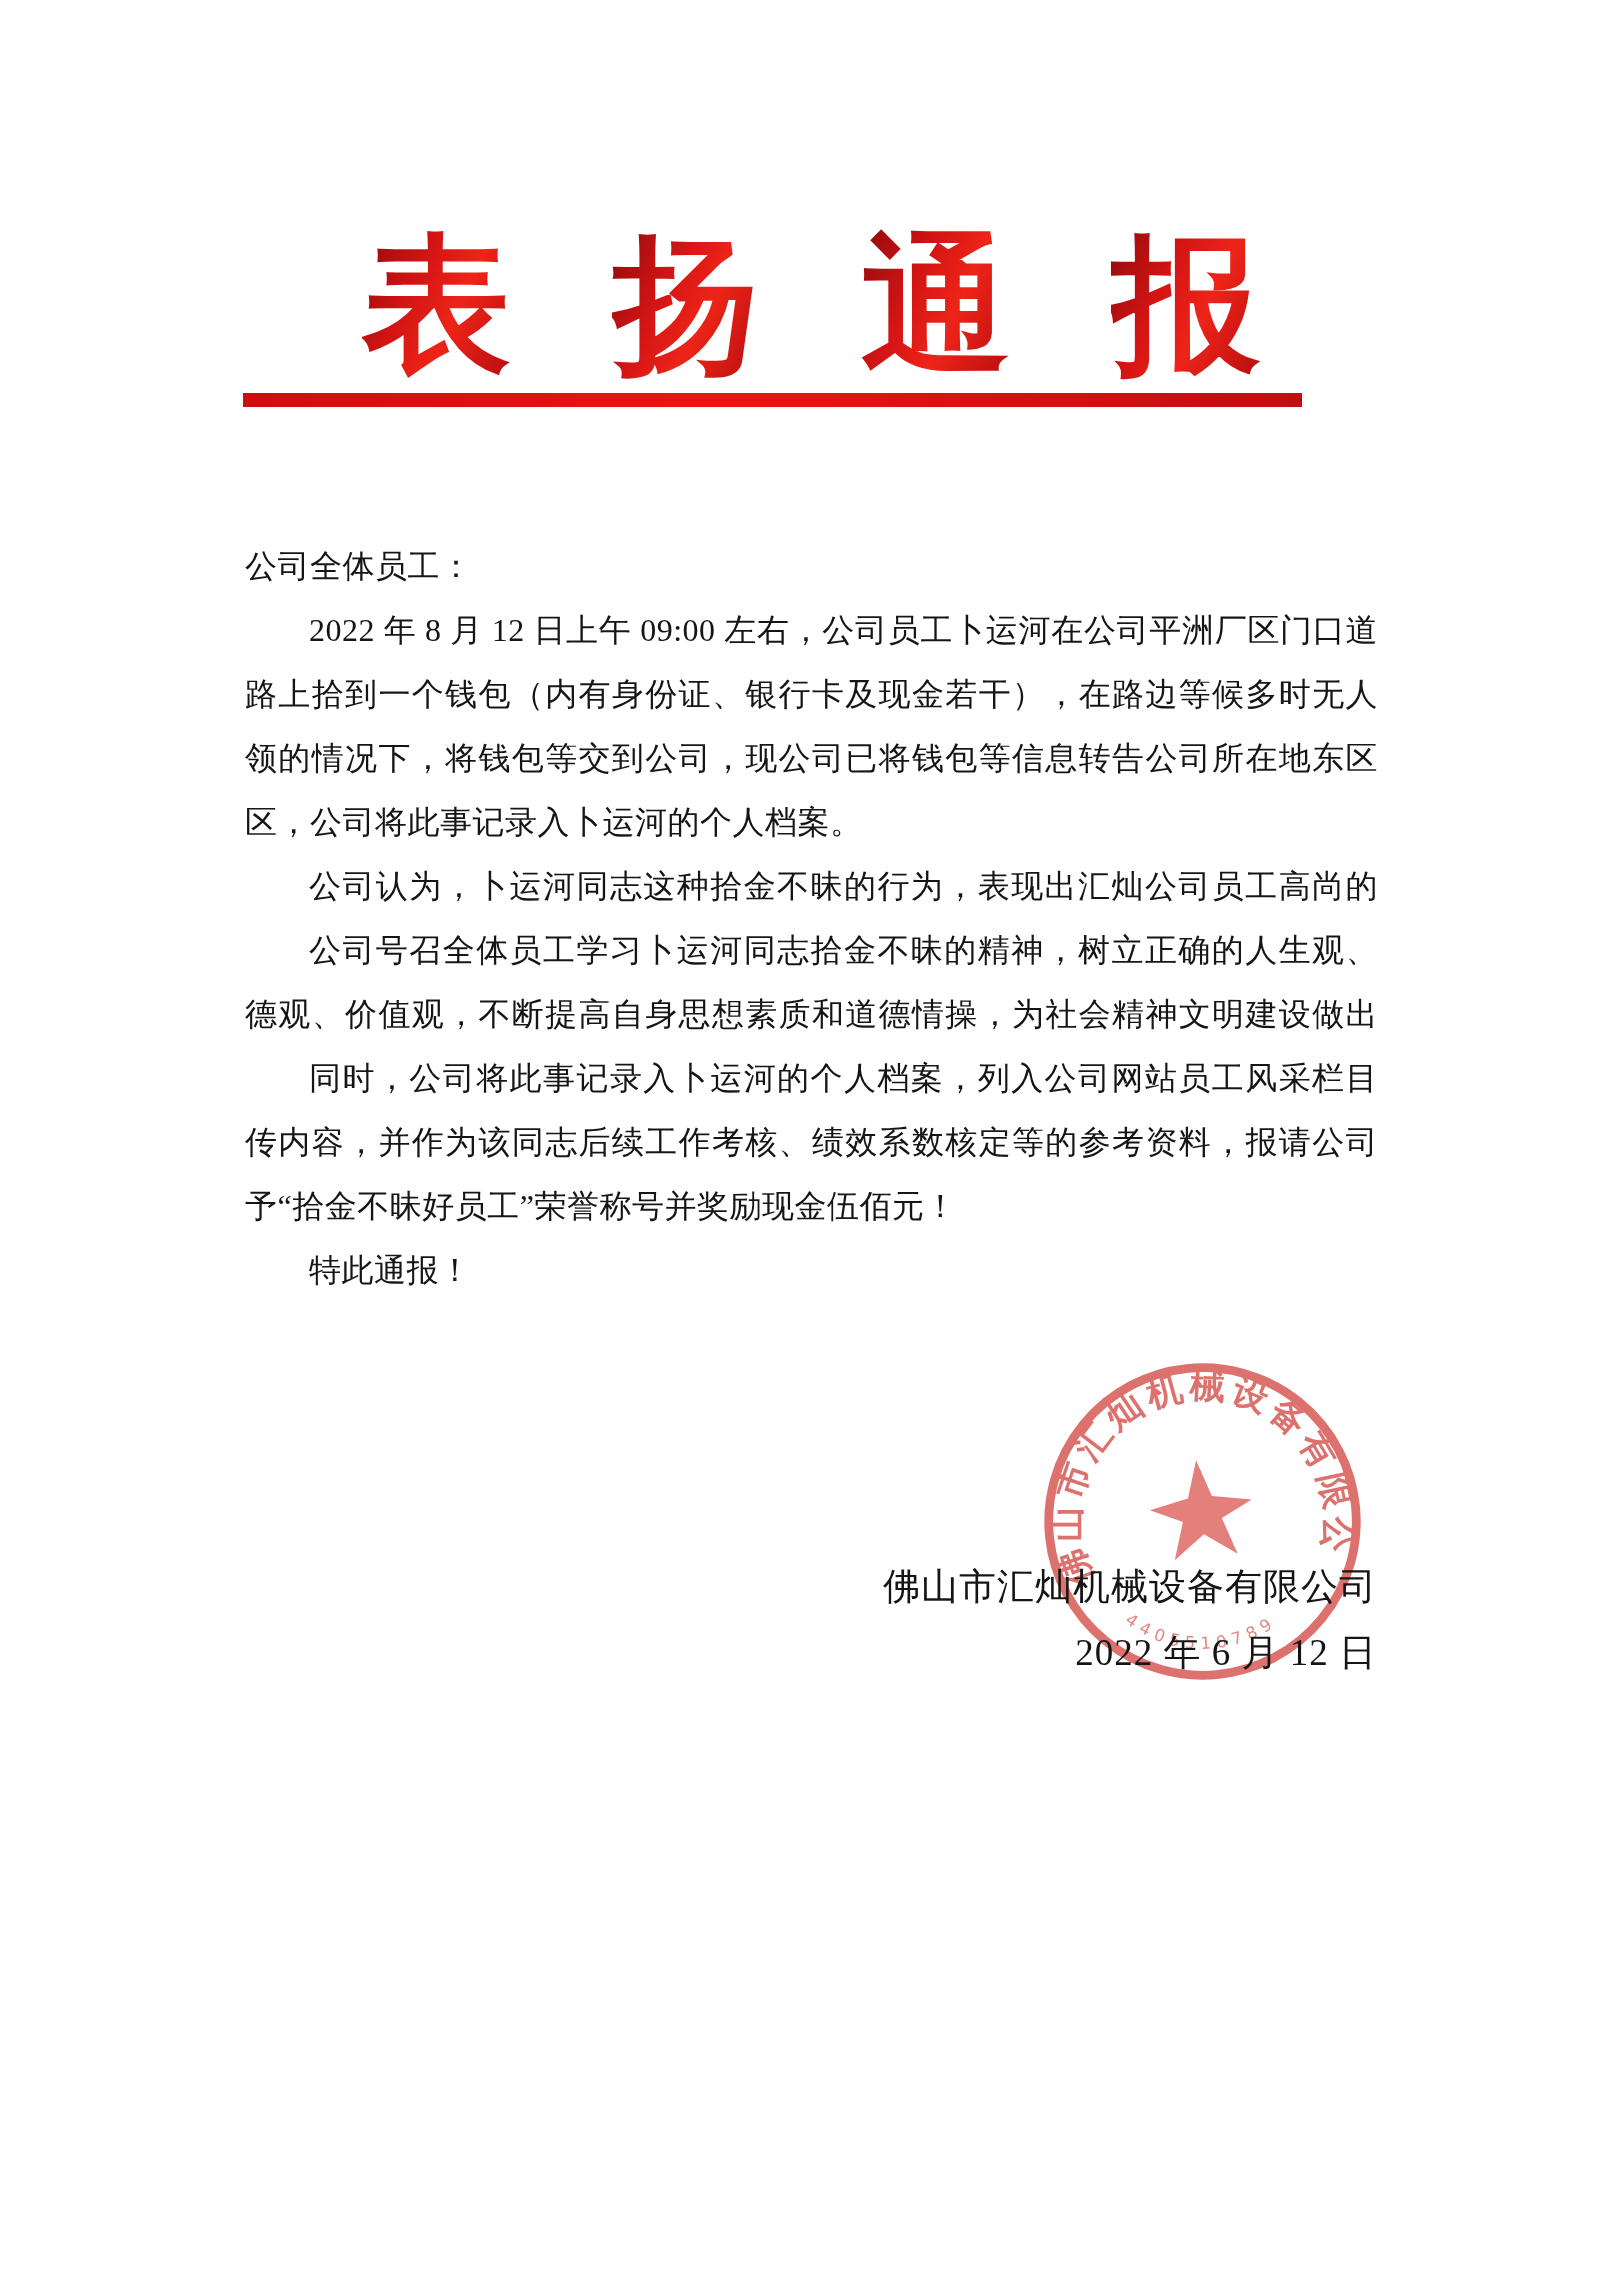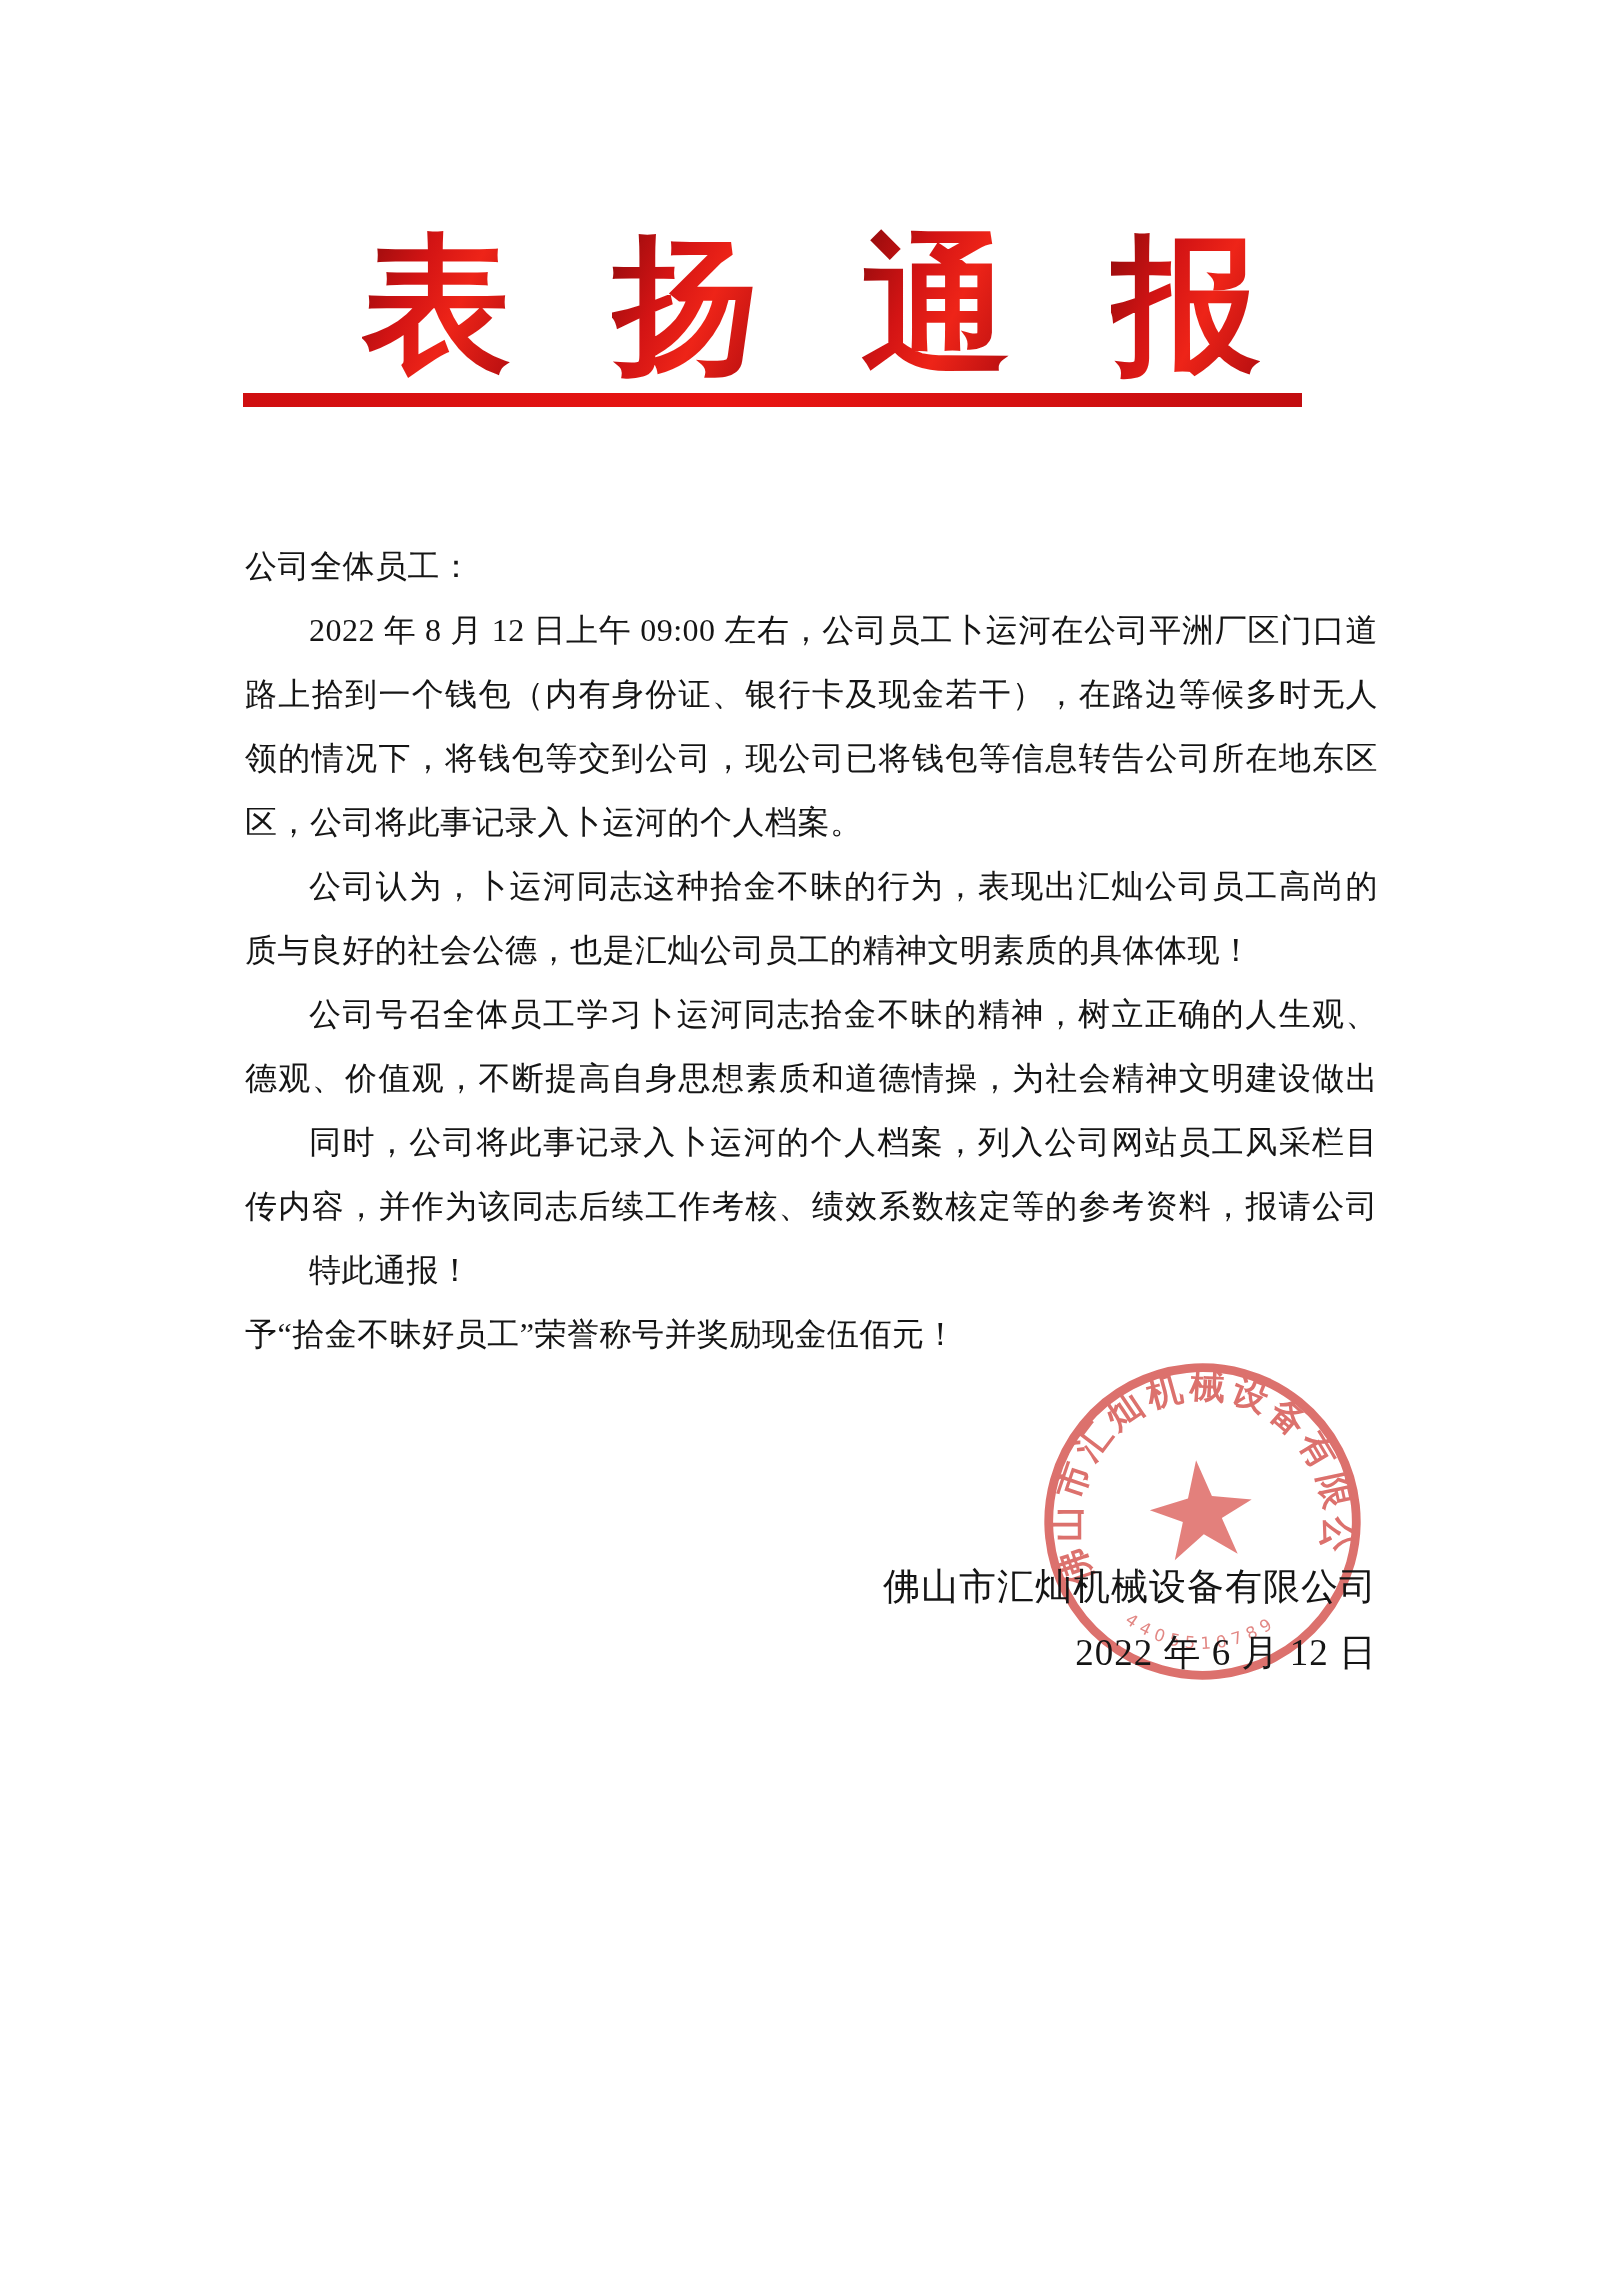--- a/index.html
+++ b/index.html
@@ -105,30 +105,29 @@
 
   <div class="body-block">
     <div class="line">公司全体员工：</div>
 
     <div class="line fill indent">2022 年 8 月 12 日上午 09:00 左右，公司员工卜运河在公司平洲厂区门口道</div>
     <div class="line fill">路上拾到一个钱包（内有身份证、银行卡及现金若干），在路边等候多时无人认</div>
     <div class="line fill">领的情况下，将钱包等交到公司，现公司已将钱包等信息转告公司所在地东区社</div>
     <div class="line">区，公司将此事记录入卜运河的个人档案。</div>
 
     <div class="line fill indent">公司认为，卜运河同志这种拾金不昧的行为，表现出汇灿公司员工高尚的品</div>
-    <div class="line">质与良好的社会公德，也是汇灿公司员工的精神文明素质的具体体现！</div>
 
     <div class="line fill indent">公司号召全体员工学习卜运河同志拾金不昧的精神，树立正确的人生观、道</div>
     <div class="line fill">德观、价值观，不断提高自身思想素质和道德情操，为社会精神文明建设做出更</div>
 
     <div class="line fill indent">同时，公司将此事记录入卜运河的个人档案，列入公司网站员工风采栏目宣</div>
     <div class="line fill">传内容，并作为该同志后续工作考核、绩效系数核定等的参考资料，报请公司授</div>
+    <div class="line">予“拾金不昧好员工”荣誉称号并奖励现金伍佰元！</div>
+
     <div class="line indent">特此通报！</div>
-
-    <div class="line">予“拾金不昧好员工”荣誉称号并奖励现金伍佰元！</div>
   </div>
 
   <svg class="seal" viewBox="0 0 340 340" xmlns="http://www.w3.org/2000/svg">
     <defs>
       <path id="sealTextArc" d="M 53.2 217.2 A 126 126 0 1 1 286.8 217.2" fill="none"></path>
       <path id="sealSerialArc" d="M 70.4 253.6 A 130 130 0 0 0 269.6 253.6" fill="none"></path>
     </defs>
     <circle cx="170" cy="170" r="157" fill="none" stroke="#d5524e" stroke-width="9"></circle>
     <polygon fill="#d9534f" fill-opacity="0.9" points="170,107 182.3,145 222.3,153 190,168.5 202.3,206.5 170,183 137.7,206.5 150,168.5 117.7,153 157.7,145"></polygon>
     <text font-family="Liberation Serif, DejaVu Serif, serif" font-size="36" font-weight="bold" fill="#d5524e" letter-spacing="5">

